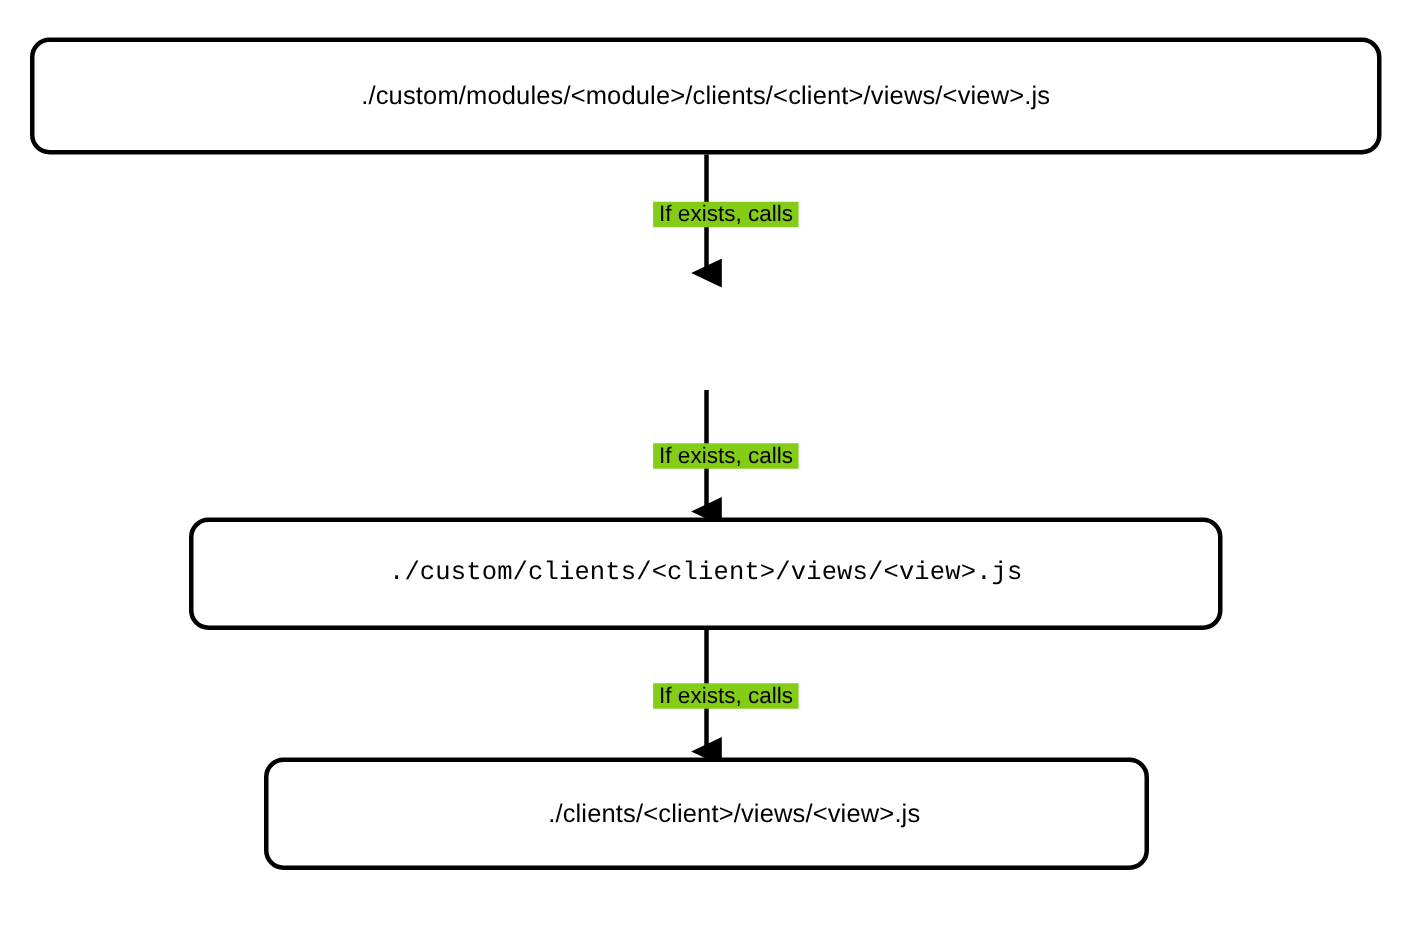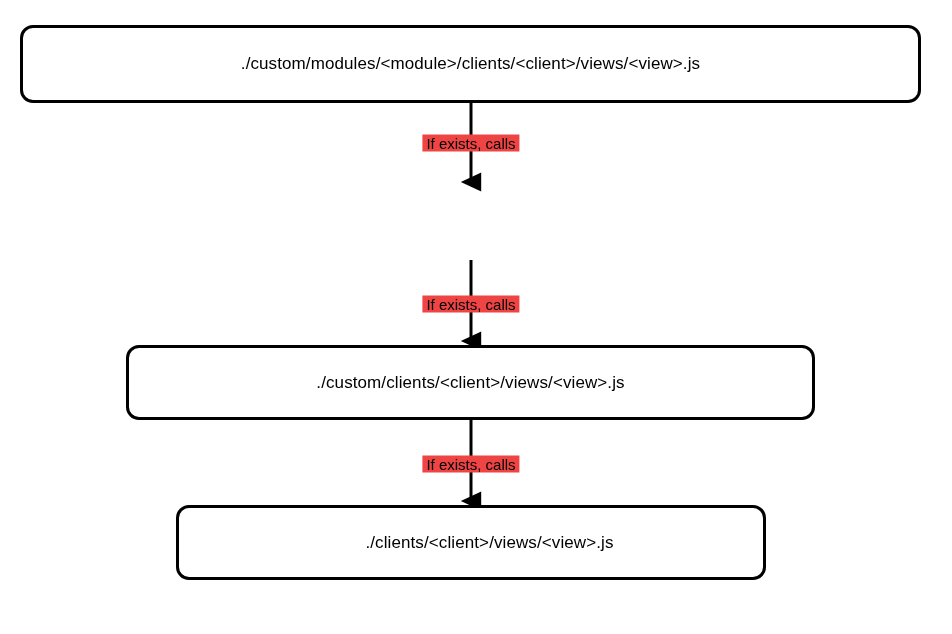--- a/index.html
+++ b/index.html
@@ -38,23 +38,24 @@
     width: 952px;
     height: 634px;
     pointer-events: none;
   }
   .edge-label {
     position: absolute;
     color: #000000;
     font-size: 15px;
     line-height: 1;
     white-space: nowrap;
-    background: #ef4444;
+    background: #84cc16;
     padding: 1px 4px;
     transform: translate(-50%, -50%);
+    margin-left: 13px;
   }
 </style>
 </head>
 <body>
 
 <div id="canvas">
 
   <svg class="flow-edge" viewBox="0 0 952 634" xmlns="http://www.w3.org/2000/svg">
     <defs>
       <marker id="arrowhead" markerWidth="8" markerHeight="8" refX="3.2" refY="4" orient="auto" markerUnits="strokeWidth">
@@ -67,21 +68,21 @@
     <line x1="471" y1="260" x2="471" y2="341" stroke="#000000" stroke-width="3" marker-end="url(#arrowhead)"></line>
 
     <line x1="471" y1="420" x2="471" y2="501" stroke="#000000" stroke-width="3" marker-end="url(#arrowhead)"></line>
   </svg>
 
   <div class="flow-node" style="left:20px; top:25px; width:901px; height:78px;">
     <span>./custom/modules/&lt;module&gt;/clients/&lt;client&gt;/views/&lt;view&gt;.js</span>
   </div>
 
 
-  <div class="flow-node" style="left:126px; top:345px; width:689px; height:75px;">
+  <div class="flow-node" style="left:126px; top:345px; width:689px; height:75px;font-family:Liberation Mono, monospace;">
     <span>./custom/clients/&lt;client&gt;/views/&lt;view&gt;.js</span>
   </div>
 
   <div class="flow-node" style="left:176px; top:505px; width:590px; height:75px;padding-left:37px;">
     <span>./clients/&lt;client&gt;/views/&lt;view&gt;.js</span>
   </div>
 
   <div class="edge-label" style="left:471px; top:143px;">If exists, calls</div>
 
   <div class="edge-label" style="left:471px; top:304px;">If exists, calls</div>

